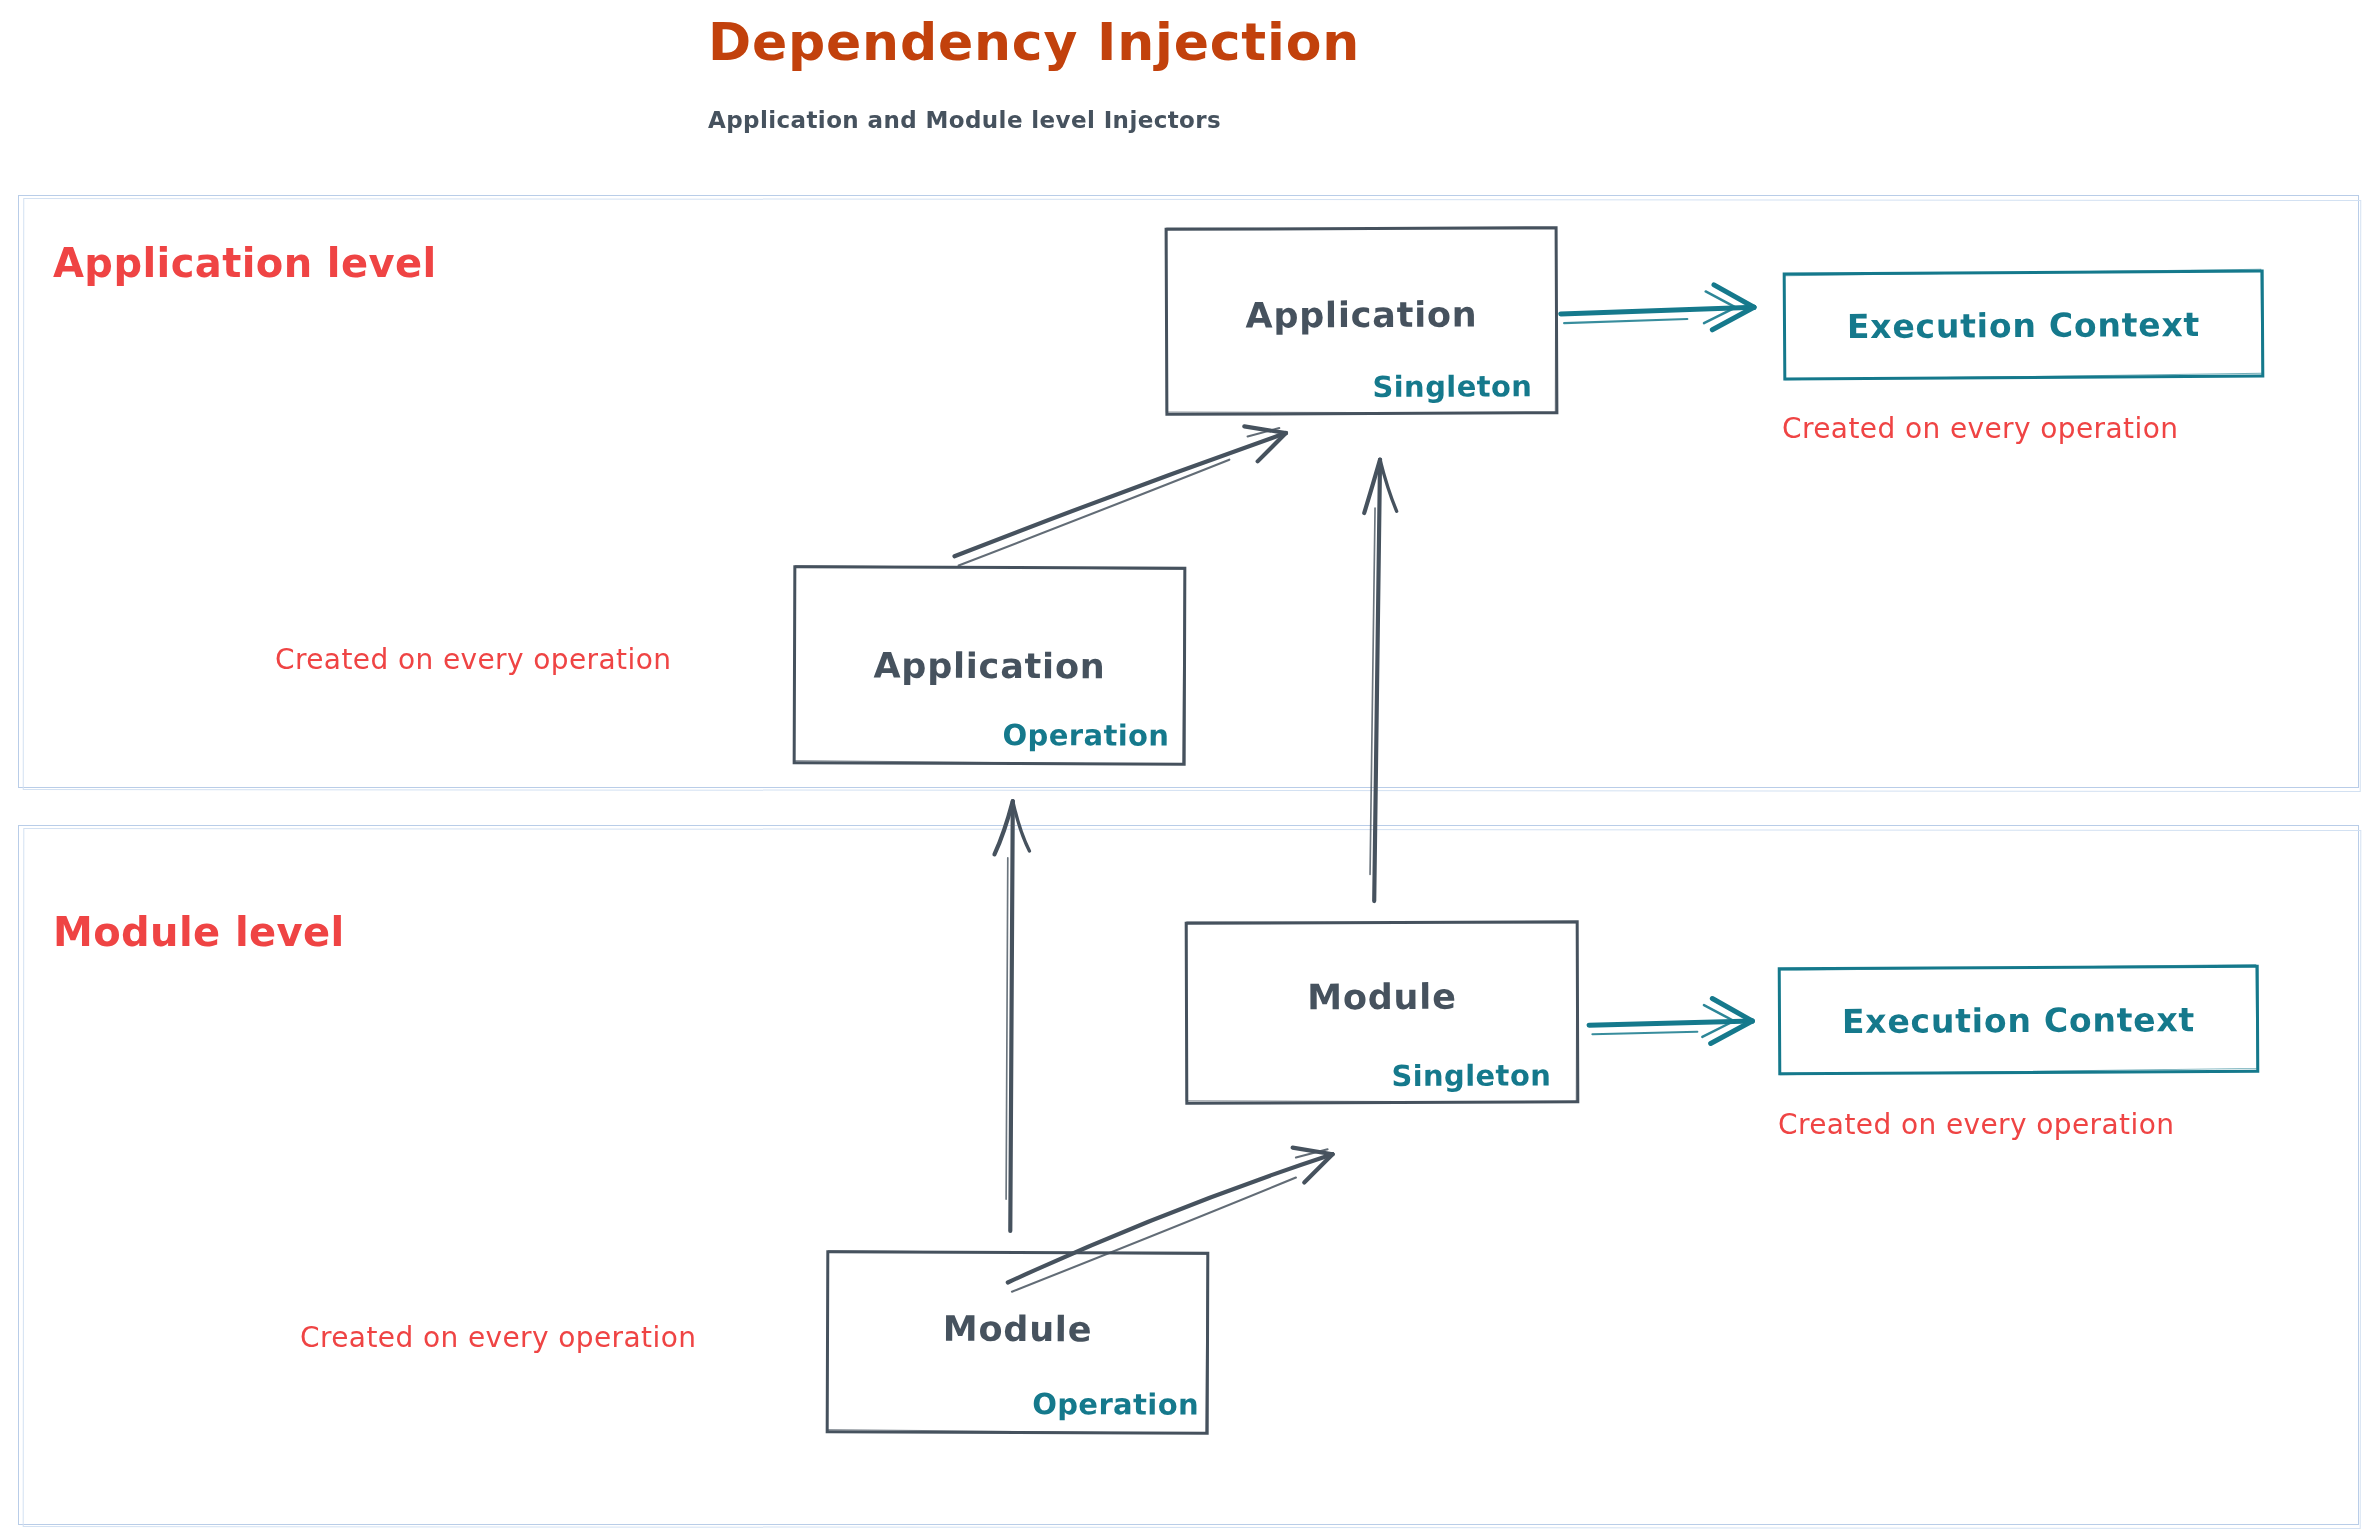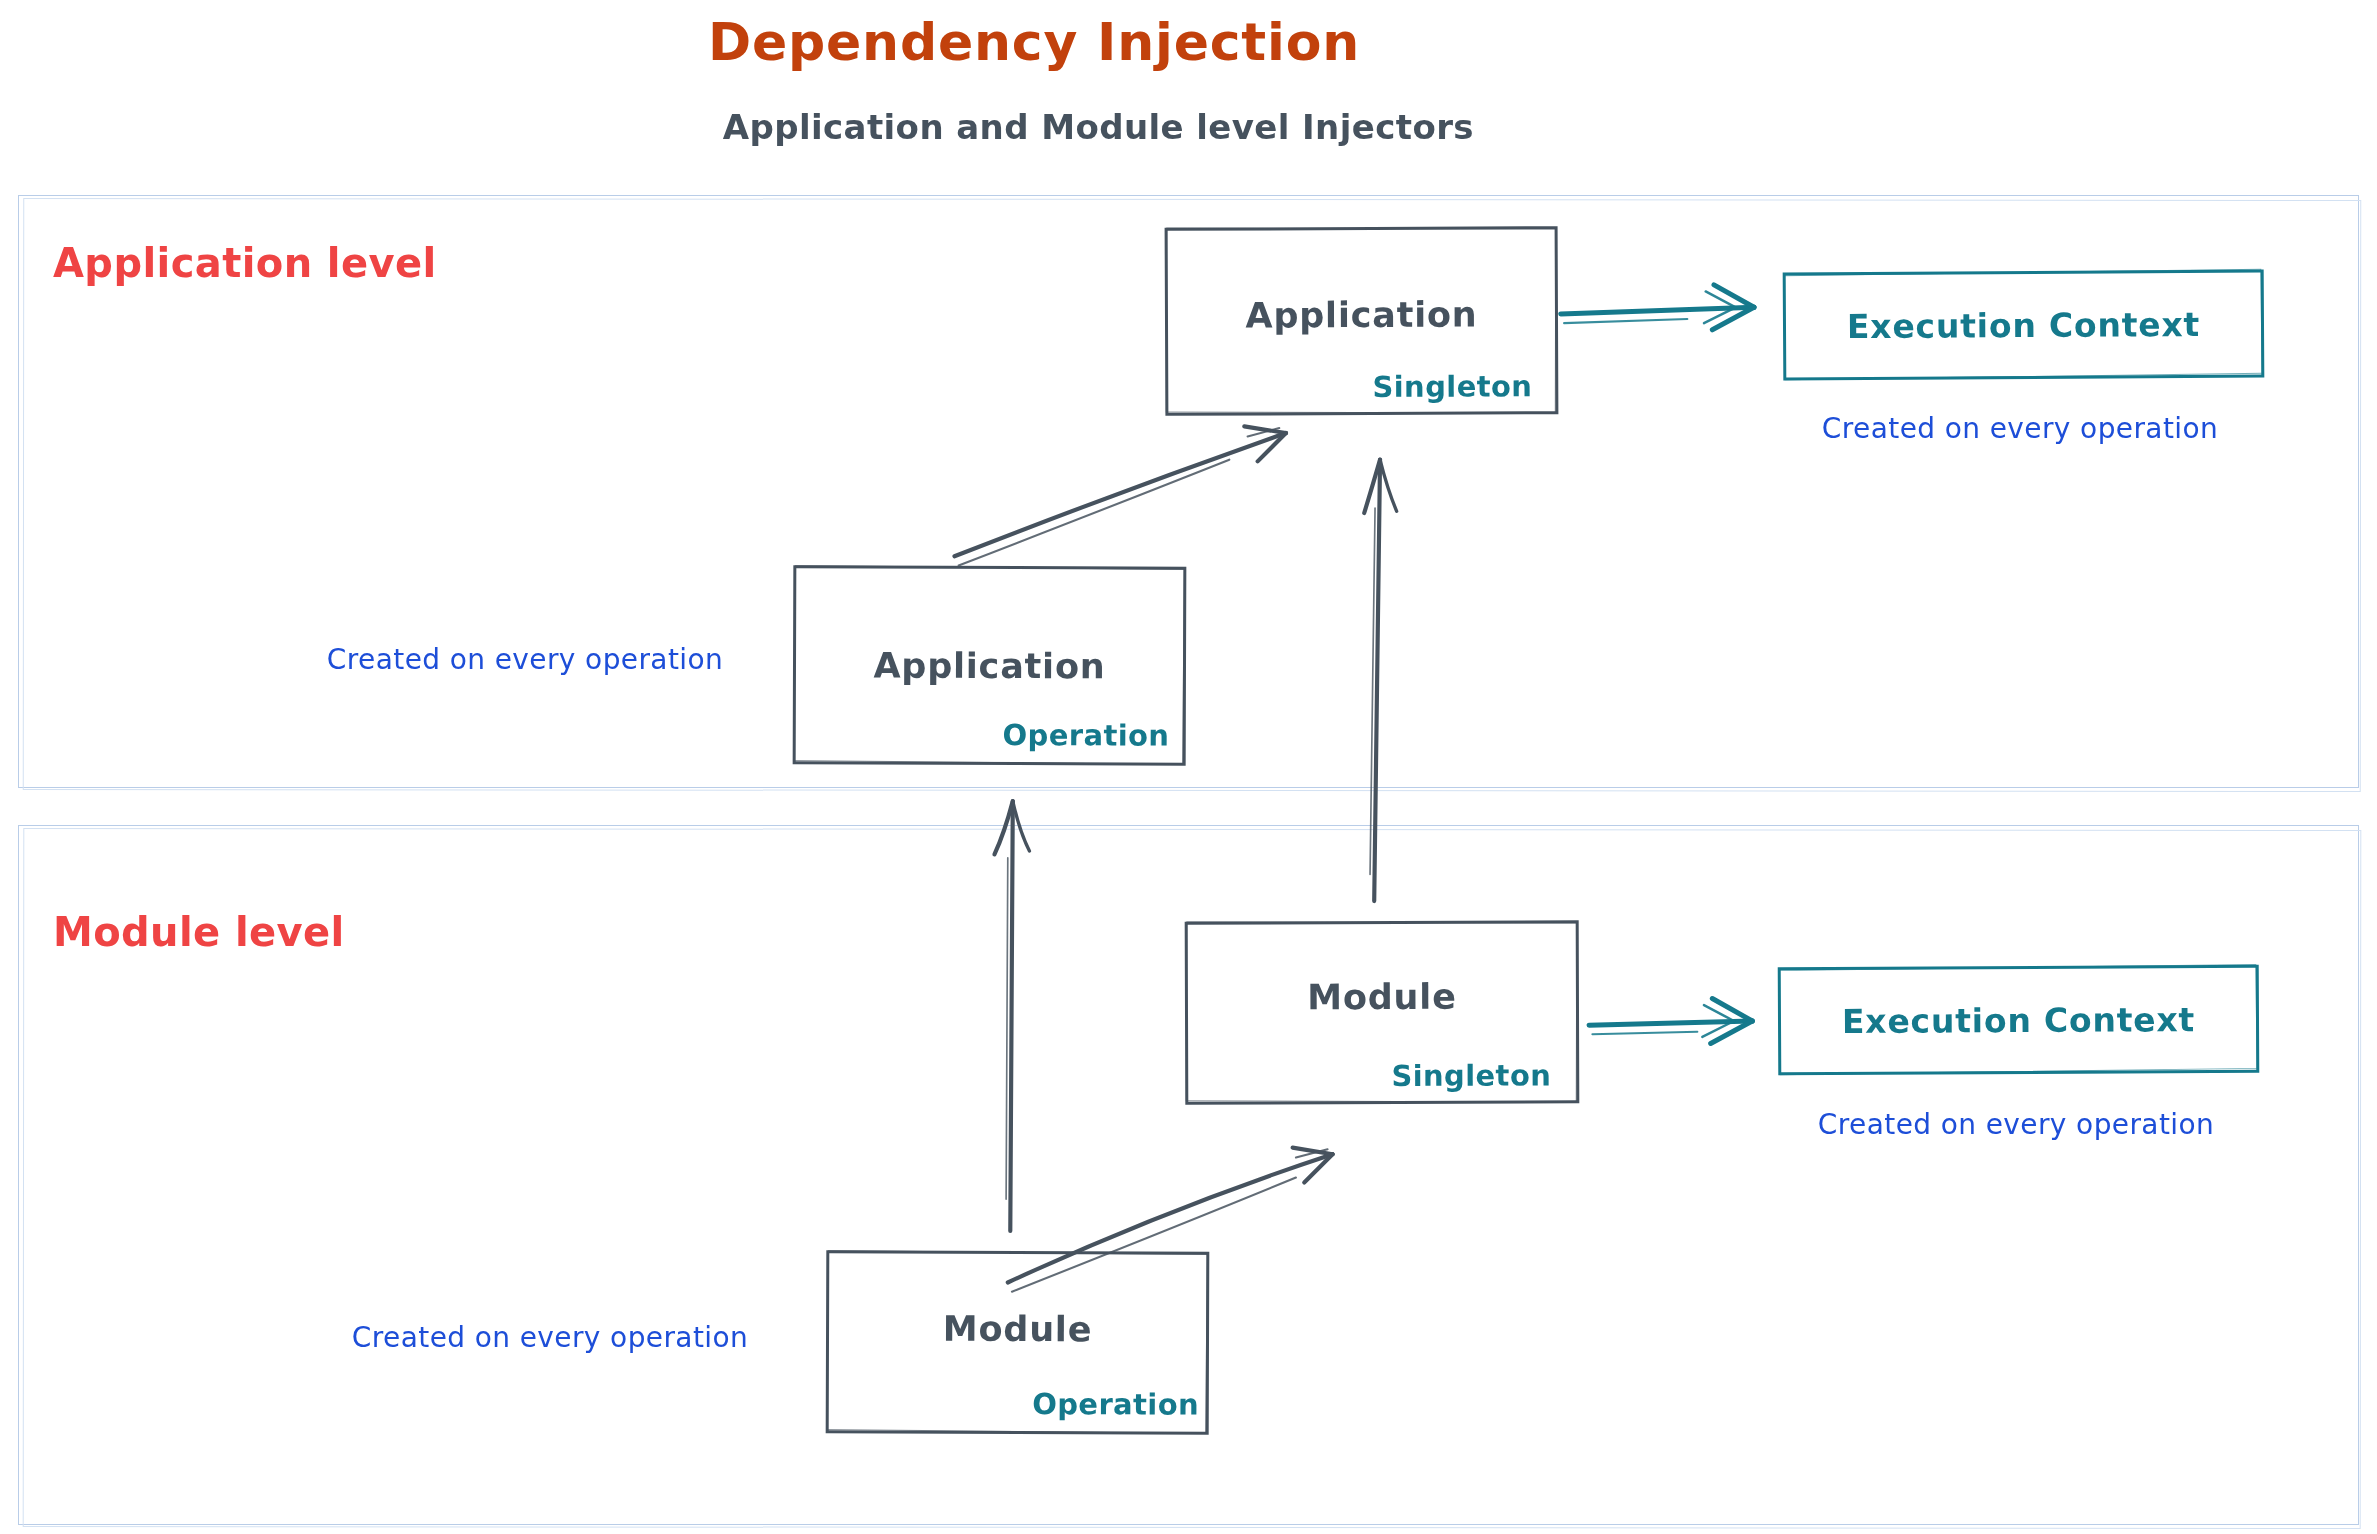--- a/index.html
+++ b/index.html
@@ -8,22 +8,22 @@
     background:#ffffff;color:#46525e;
     font-family:"DejaVu Sans", sans-serif;
   }
   .abs{position:absolute;}
   
   .page-title{
     left:708px;top:11.7px;width:766px;
     font-size:52px;font-weight:700;color:#c2410c;letter-spacing:0.8px;
   }
   .page-subtitle{
-    left:708px;top:107px;width:766px;text-align:right;
-    font-size:34px;font-weight:600;color:#46525e;letter-spacing:0.4px;
+    left:708px;top:107px;width:766px;text-align:left;
+    font-size:23px;font-weight:600;color:#46525e;letter-spacing:0.4px;
   }
   
   .frame{
     border:1.7px solid #b9cde8;background:transparent;
   }
   .frame::before{
     content:"";position:absolute;left:3.3px;right:-2.5px;top:3.3px;bottom:-4.2px;
     border:0.8px solid #d3e1f2;transform:rotate(.05deg);pointer-events:none;
   }
   .level-label{
@@ -48,21 +48,21 @@
   .exec{
     border:3.3px solid #15798c;background:#fff;
     display:flex;align-items:center;justify-content:center;
     font-size:33px;font-weight:600;color:#15798c;letter-spacing:0.8px;
   }
   .exec::before{
     content:"";position:absolute;inset:-1.7px;
     border:1.7px solid rgba(21,121,140,.6);transform:rotate(-.45deg);pointer-events:none;
   }
   .caption{
-    font-size:28px;font-weight:500;color:#1d4ed8;text-align:center;letter-spacing:0.4px;
+    font-size:28px;font-weight:500;color:#ef4444;text-align:left;letter-spacing:0.4px;
   }
   svg.arrows{position:absolute;left:0;top:0;pointer-events:none;}
 </style>
 </head>
 <body>
 
 <div class="abs page-title">Dependency Injection</div>
 <div class="abs page-subtitle">Application and Module level Injectors</div>
 
 <div class="abs frame" style="left:18.3px;top:195px;width:2339px;height:591px;"></div>

